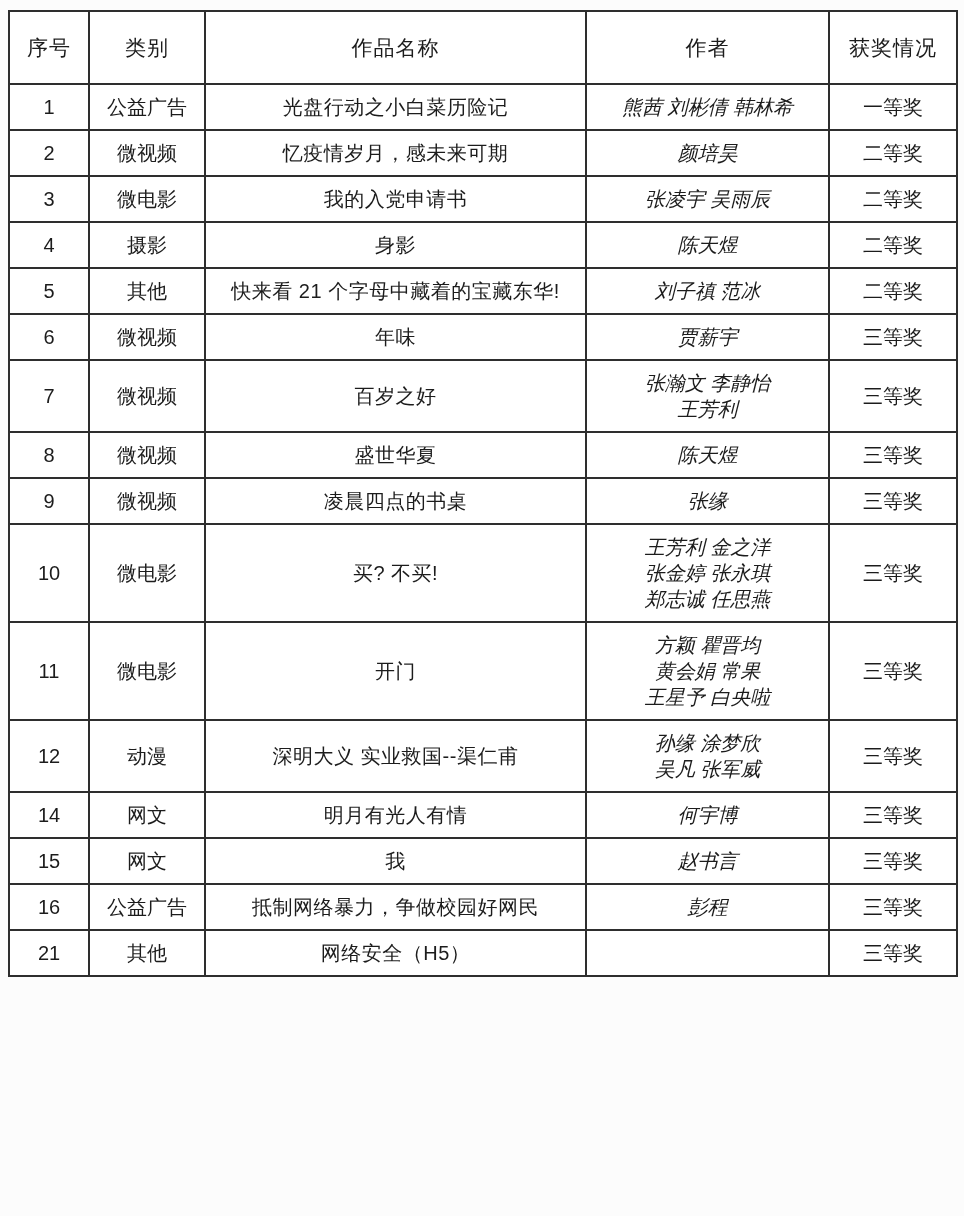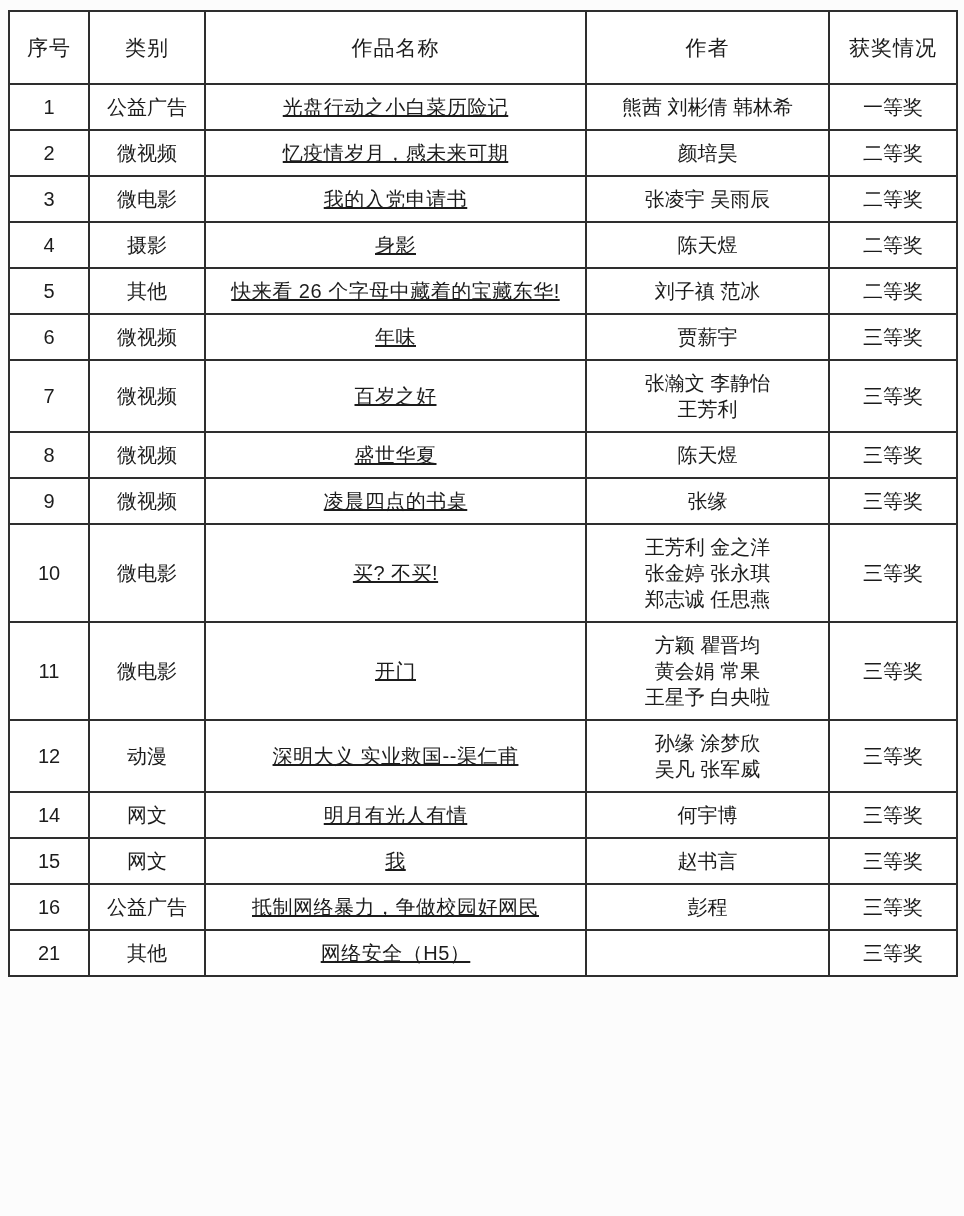--- a/index.html
+++ b/index.html
@@ -36,22 +36,22 @@
     font-weight: normal;
     letter-spacing: 1px;
   }
   table.awards td {
     font-size: 20px;
     line-height: 26px;
     padding-top: 9px;
     padding-bottom: 9px;
   }
   td.c-no    { letter-spacing: 0; }
-  td.c-title { letter-spacing: 0.5px; text-decoration: underline; }
-  .author-line { text-align: center; }
+  td.c-title { letter-spacing: 0.5px; }
+  .author-line { text-align: center; font-style: italic; }
   col.col-no       { width: 80px; }
   col.col-category { width: 116px; }
   col.col-title    { width: 381px; }
   col.col-author   { width: 243px; }
   col.col-award    { width: 128px; }
 </style>
 </head>
 <body>
 
 <div class="page">
@@ -105,21 +105,21 @@
           <td class="c-category">摄影</td>
           <td class="c-title">身影</td>
           <td class="c-author">
             <div class="author-line">陈天煜</div>
           </td>
           <td class="c-award">二等奖</td>
         </tr>
         <tr>
           <td class="c-no">5</td>
           <td class="c-category">其他</td>
-          <td class="c-title">快来看 26 个字母中藏着的宝藏东华!</td>
+          <td class="c-title">快来看 21 个字母中藏着的宝藏东华!</td>
           <td class="c-author">
             <div class="author-line">刘子禛 范冰</div>
           </td>
           <td class="c-award">二等奖</td>
         </tr>
         <tr>
           <td class="c-no">6</td>
           <td class="c-category">微视频</td>
           <td class="c-title">年味</td>
           <td class="c-author">

